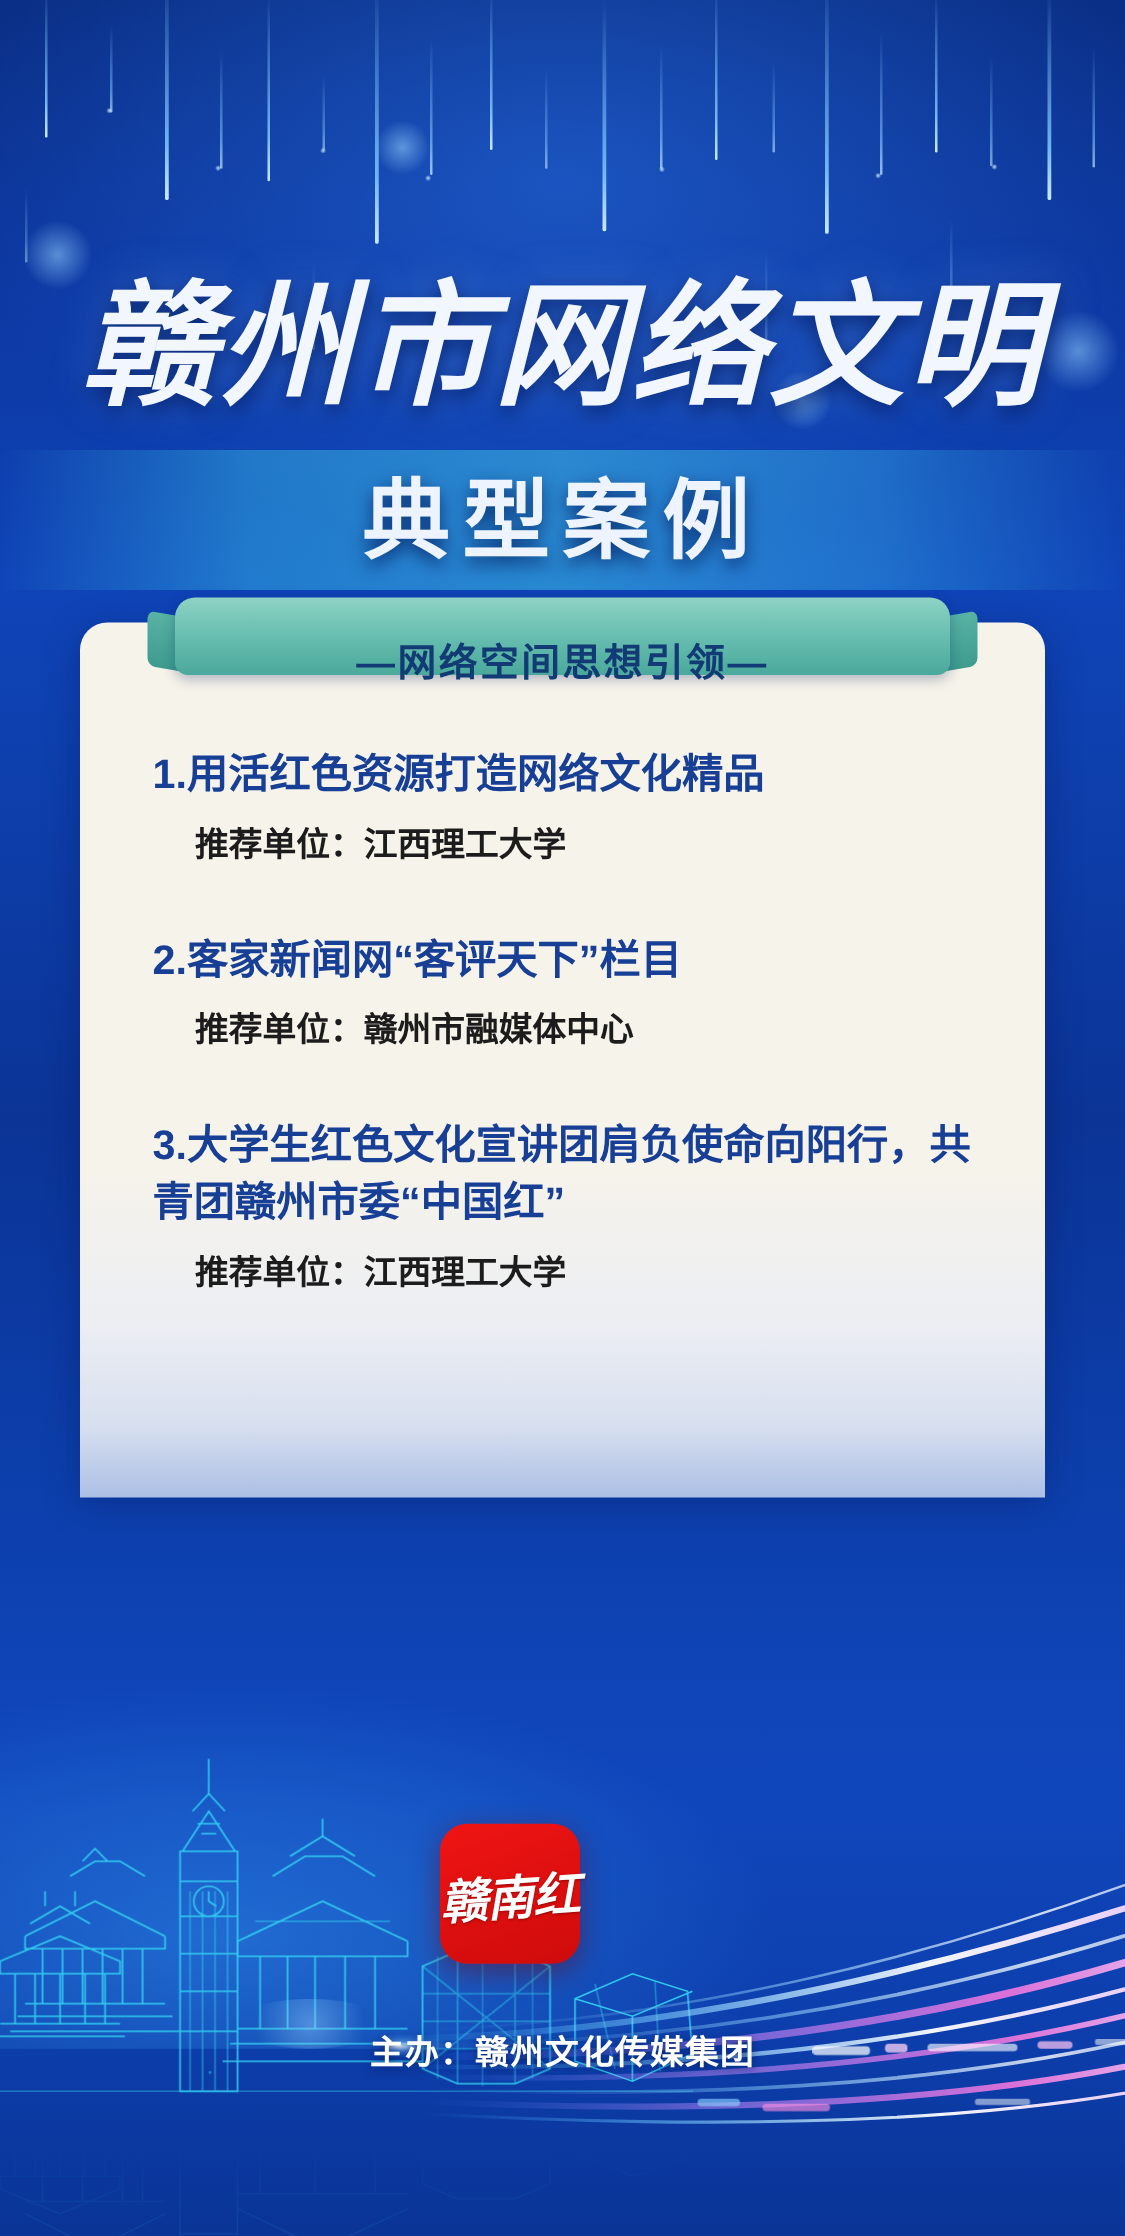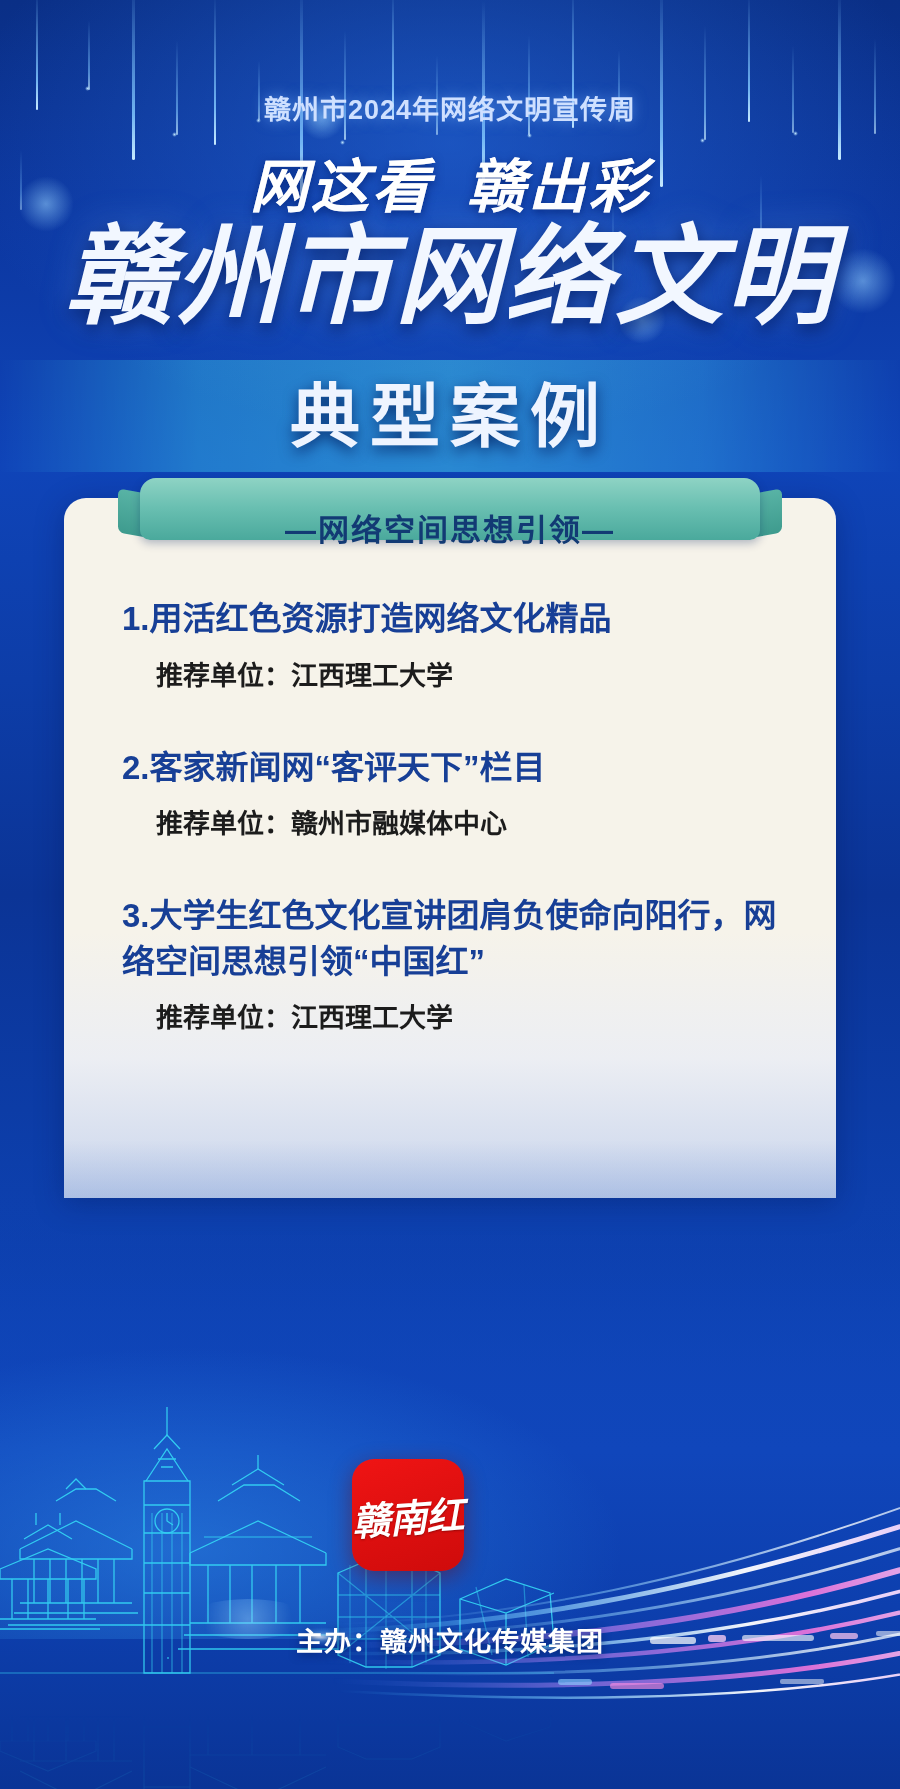--- a/index.html
+++ b/index.html
@@ -183,25 +183,21 @@
     <b style="left:527px; top:133px;"></b>
     <b style="left:700px; top:138px;"></b>
     <b style="left:793px; top:131px;"></b>
     <b style="left:256px; top:118px;"></b>
     <div class="glowdot" style="left:18px;  top:176px; width:56px;height:56px;"></div>
     <div class="glowdot" style="left:300px; top:96px;  width:44px;height:44px;"></div>
     <div class="glowdot" style="left:830px; top:248px; width:66px;height:66px;"></div>
     <div class="glowdot" style="left:618px; top:296px; width:48px;height:48px;"></div>
   </div>
 
-  <div class="kicker">赣州市2024年网络文明宣传周</div>
-
-  <div class="slogan">
-    <span>网这看</span><span class="sp"></span><span>赣出彩</span>
-  </div>
+
 
   <div class="maintitle">赣州市网络文明</div>
 
   <div class="tealwash"></div>
   <div class="subtitle">典型案例</div>
 
   <div class="card"></div>
 
   <div class="ribbon-tail-l"></div>
   <div class="ribbon-tail-r"></div>
@@ -214,21 +210,21 @@
       <div class="item-title"><span class="idx">1.</span><span>用活红色资源打造网络文化精品</span></div>
       <div class="item-unit">推荐单位：江西理工大学</div>
     </div>
 
     <div class="item">
       <div class="item-title"><span class="idx">2.</span><span>客家新闻网“客评天下”栏目</span></div>
       <div class="item-unit">推荐单位：赣州市融媒体中心</div>
     </div>
 
     <div class="item">
-      <div class="item-title"><span class="idx">3.</span><span>大学生红色文化宣讲团肩负使命向阳行，网络空间思想引领“中国红”</span></div>
+      <div class="item-title"><span class="idx">3.</span><span>大学生红色文化宣讲团肩负使命向阳行，共青团赣州市委“中国红”</span></div>
       <div class="item-unit">推荐单位：江西理工大学</div>
     </div>
 
   </div>
 
   <div class="scene">
     <div class="scene-bg"></div>
     <div class="sky-glow"></div>
 
     <svg class="city" viewBox="0 0 560 330">

